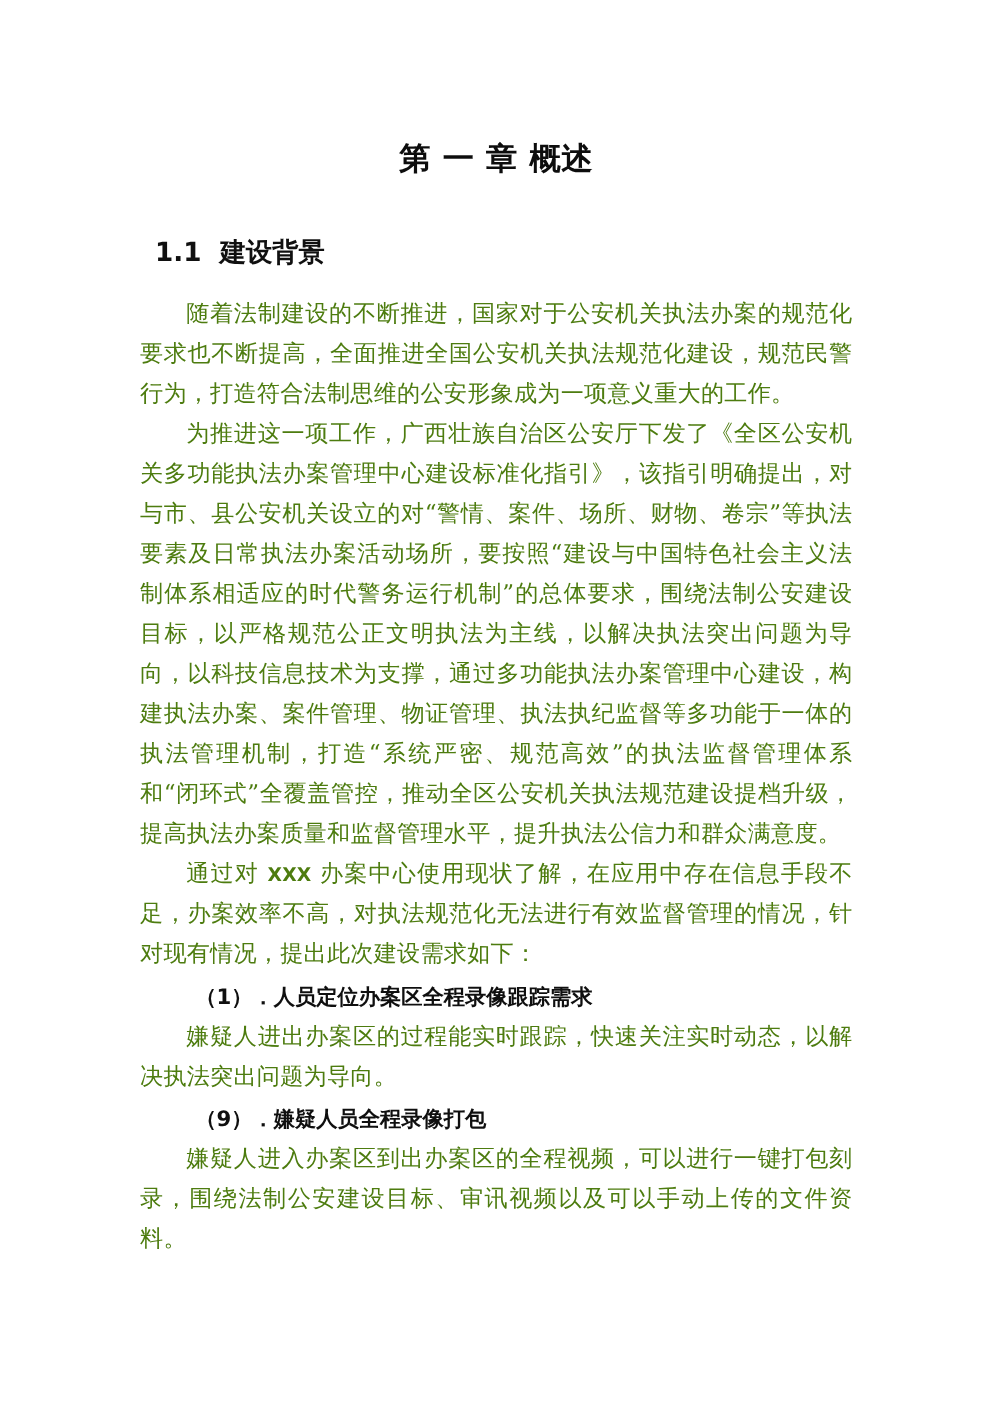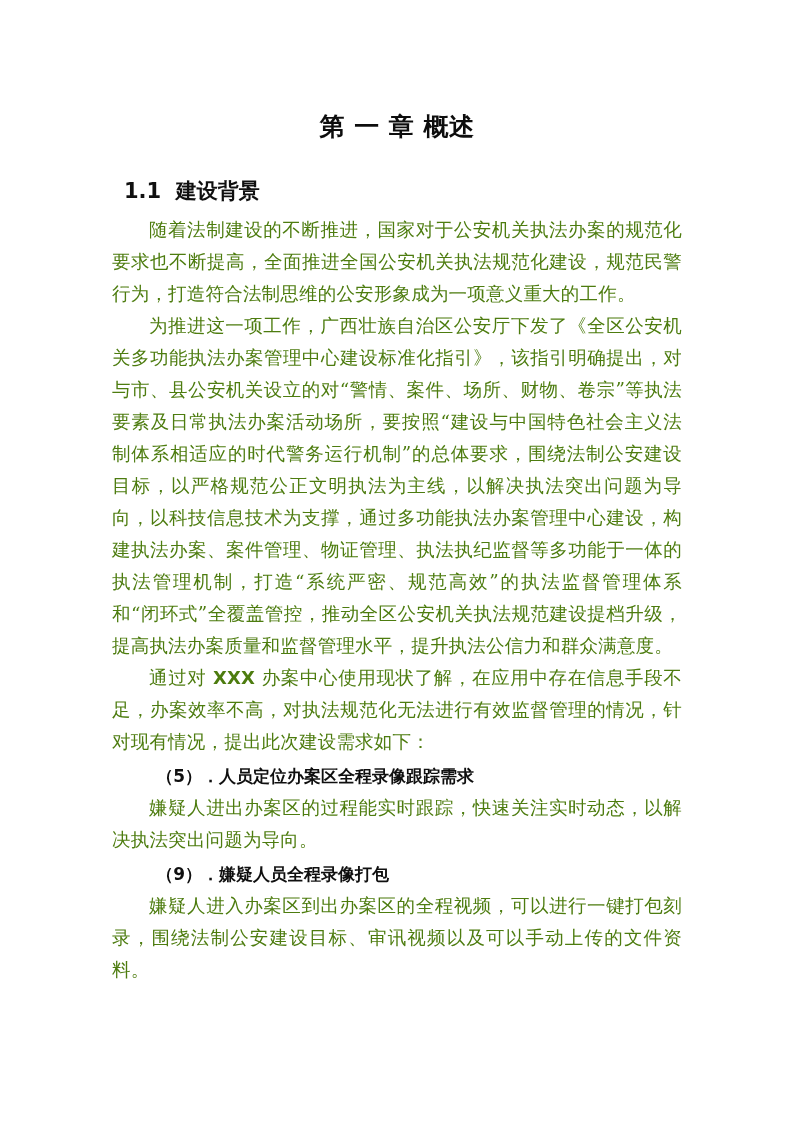--- a/index.html
+++ b/index.html
@@ -41,21 +41,21 @@
     font-family: "DejaVu Sans", "Liberation Sans", sans-serif;
     font-weight: bold;
     font-size: 25px;
     line-height: 38px;
     letter-spacing: 0.5px;
     color: #0d0d0d;
     white-space: pre;
   }
 
   .h2 {
-    margin: 5px;
+    margin: 16px;
     padding-top: 24px;
     padding-bottom: 2px;
     margin-left: 12px;
     font-family: "DejaVu Sans", "Liberation Sans", sans-serif;
     font-weight: bold;
     font-size: 21px;
     line-height: 32px;
     color: #101010;
     white-space: pre;
   }
@@ -83,41 +83,41 @@
     font-size: 17px;
     line-height: 32px;
     text-indent: 2.6em;
     color: #0f0f0f;
     white-space: pre;
   }
 
   .bold-sans {
     font-family: "DejaVu Sans", "Liberation Sans", sans-serif;
     font-weight: bold;
-    font-size: 18px;
+    font-size: 15px;
   }
 </style>
 </head>
 <body>
 
 <div class="page">
   <div class="content">
 
     <h1 class="chapter-title">第 一 章 概述</h1>
 
     <h2 class="h2">1.1  建设背景</h2>
 
     <p class="body">随着法制建设的不断推进，国家对于公安机关执法办案的规范化要求也不断提高，全面推进全国公安机关执法规范化建设，规范民警行为，打造符合法制思维的公安形象成为一项意义重大的工作。</p>
 
     <p class="body">为推进这一项工作，广西壮族自治区公安厅下发了《全区公安机关多功能执法办案管理中心建设标准化指引》，该指引明确提出，对与市、县公安机关设立的对“警情、案件、场所、财物、卷宗”等执法要素及日常执法办案活动场所，要按照“建设与中国特色社会主义法制体系相适应的时代警务运行机制”的总体要求，围绕法制公安建设目标，以严格规范公正文明执法为主线，以解决执法突出问题为导向，以科技信息技术为支撑，通过多功能执法办案管理中心建设，构建执法办案、案件管理、物证管理、执法执纪监督等多功能于一体的执法管理机制，打造“系统严密、规范高效”的执法监督管理体系和“闭环式”全覆盖管控，推动全区公安机关执法规范建设提档升级，提高执法办案质量和监督管理水平，提升执法公信力和群众满意度。</p>
 
 
     <p class="body"><span>通过对 </span><span class="bold-sans">XXX</span><span> 办案中心使用现状了解，在应用中存在信息手段不足，办案效率不高，对执法规范化无法进行有效监督管理的情况，针对现有情况，提出此次建设需求如下：</span></p>
 
-    <p class="list-head">（5）．人员定位办案区全程录像跟踪需求</p>
+    <p class="list-head">（1）．人员定位办案区全程录像跟踪需求</p>
 
     <p class="body">嫌疑人进出办案区的过程能实时跟踪，快速关注实时动态，以解决执法突出问题为导向。</p>
 
     <p class="list-head">（9）．嫌疑人员全程录像打包</p>
 
     <p class="body">嫌疑人进入办案区到出办案区的全程视频，可以进行一键打包刻录，围绕法制公安建设目标、审讯视频以及可以手动上传的文件资料。</p>
 
   </div>
 </div>
 

